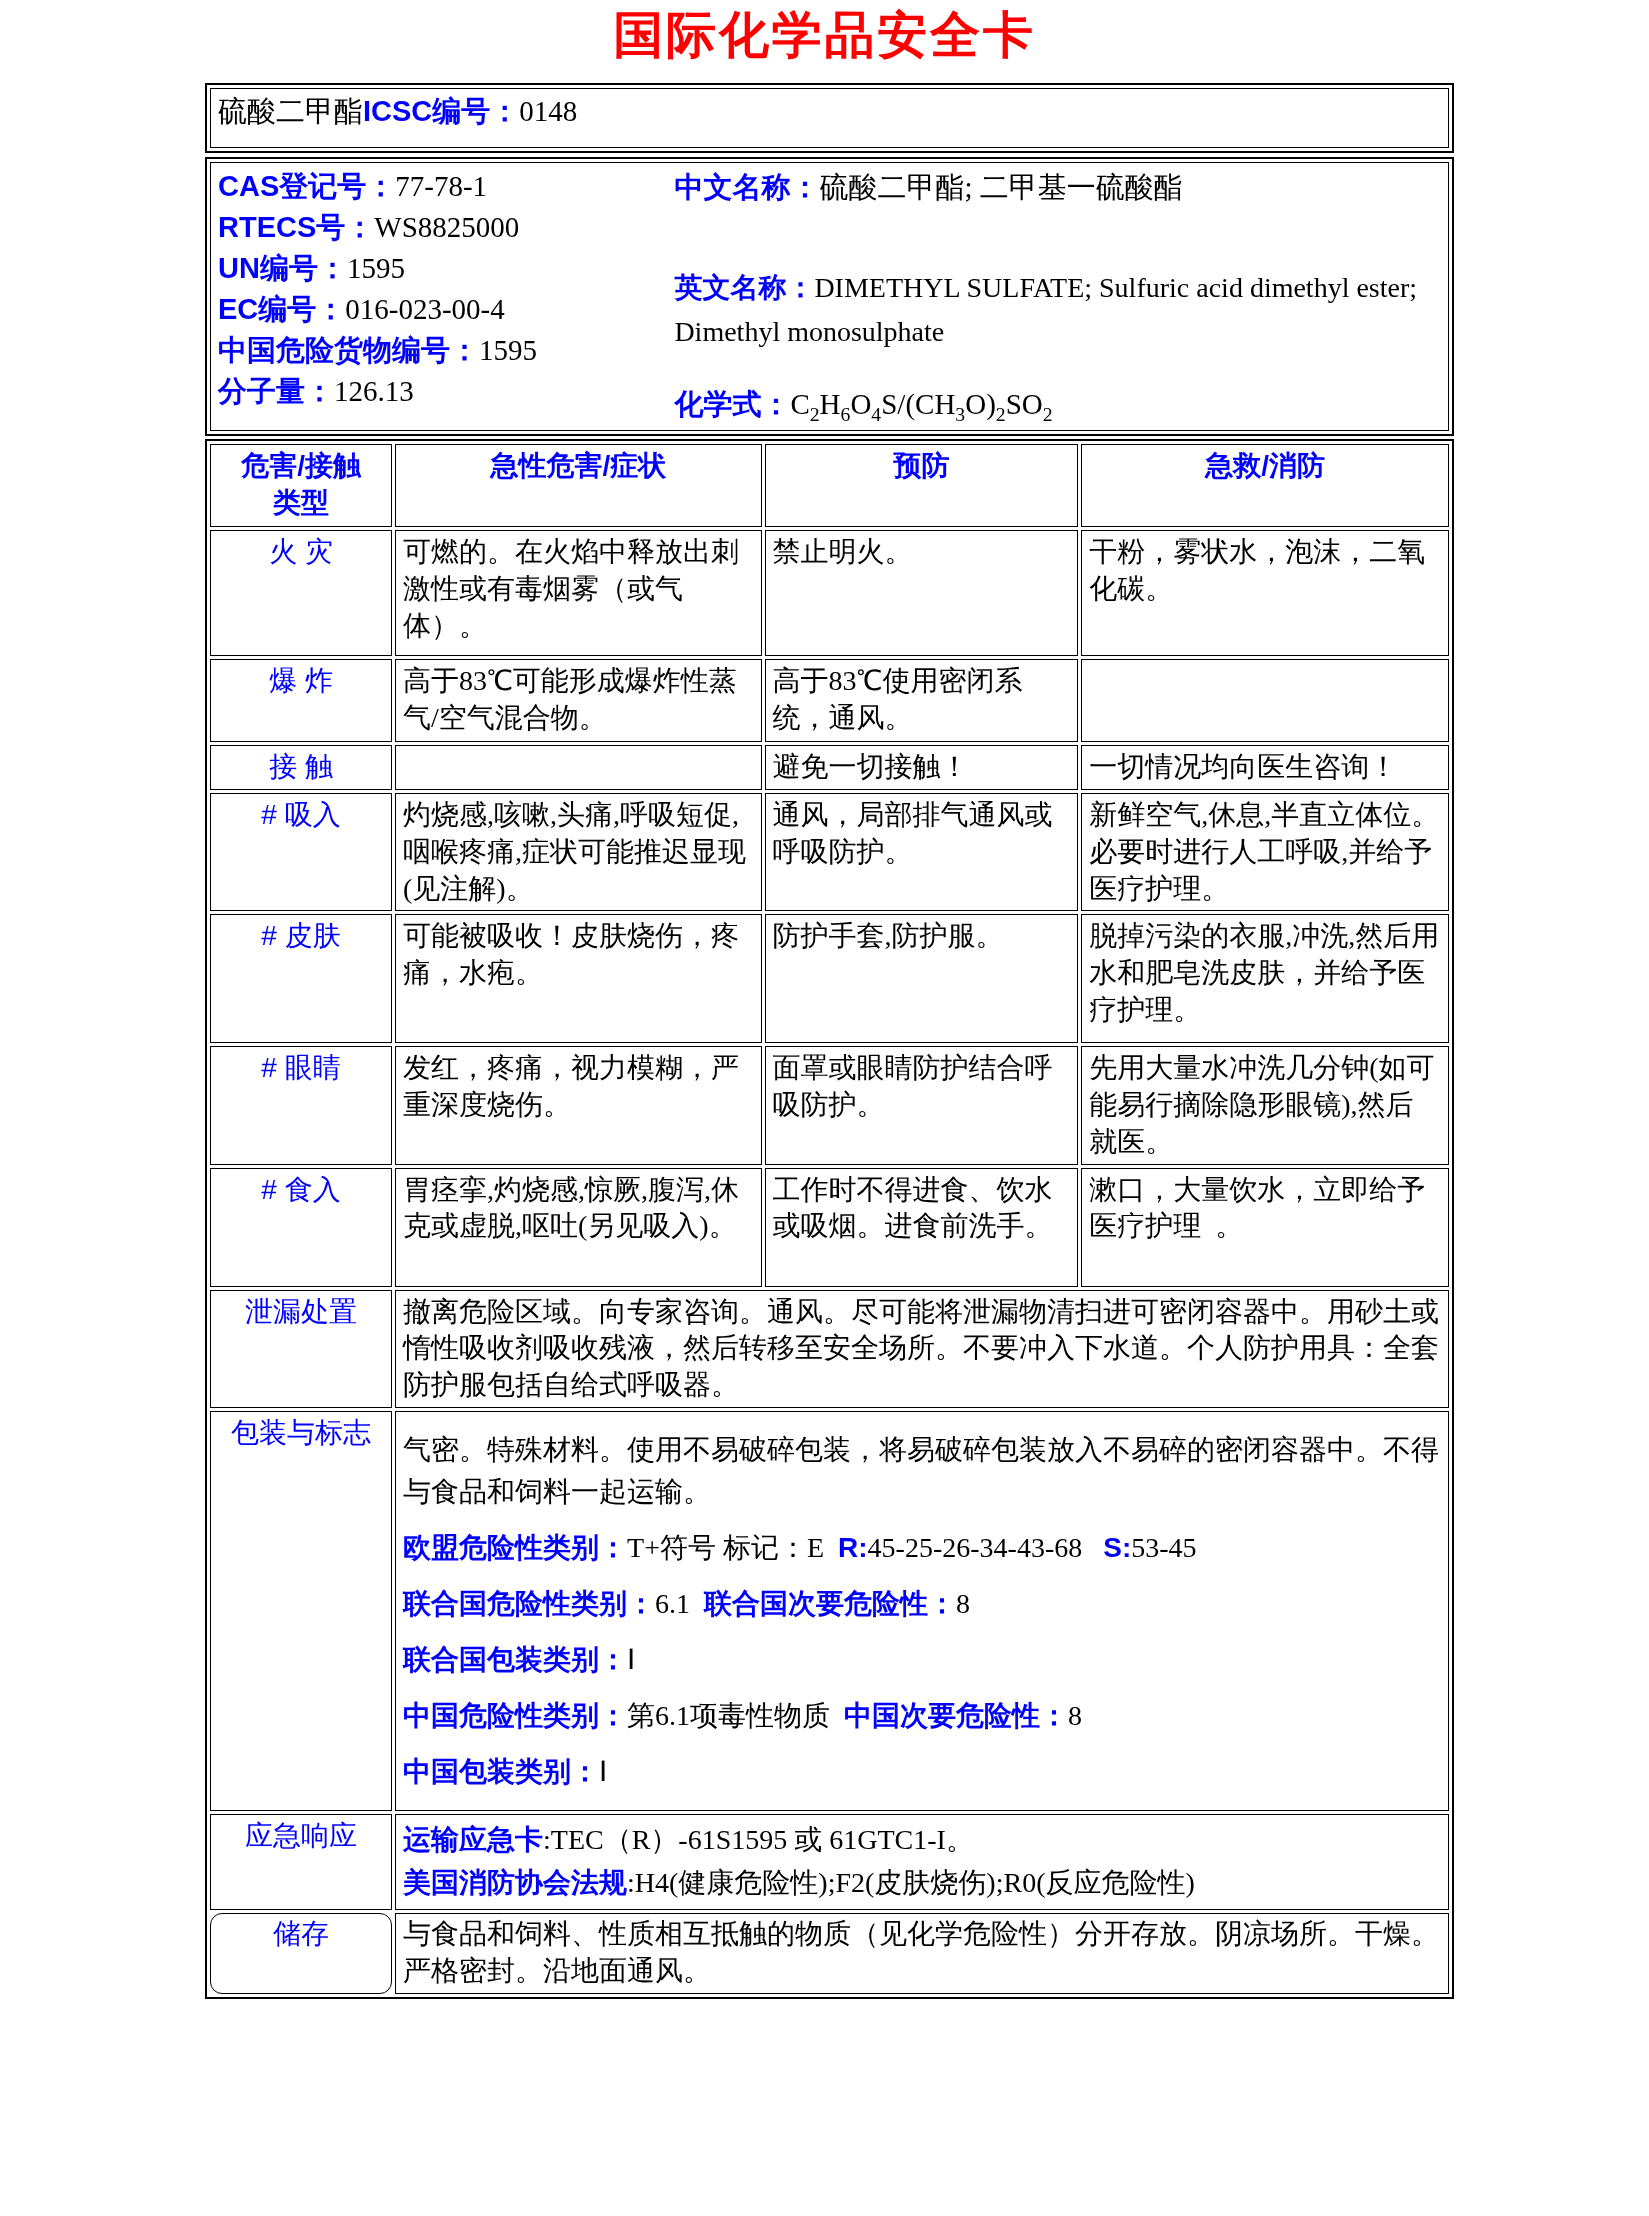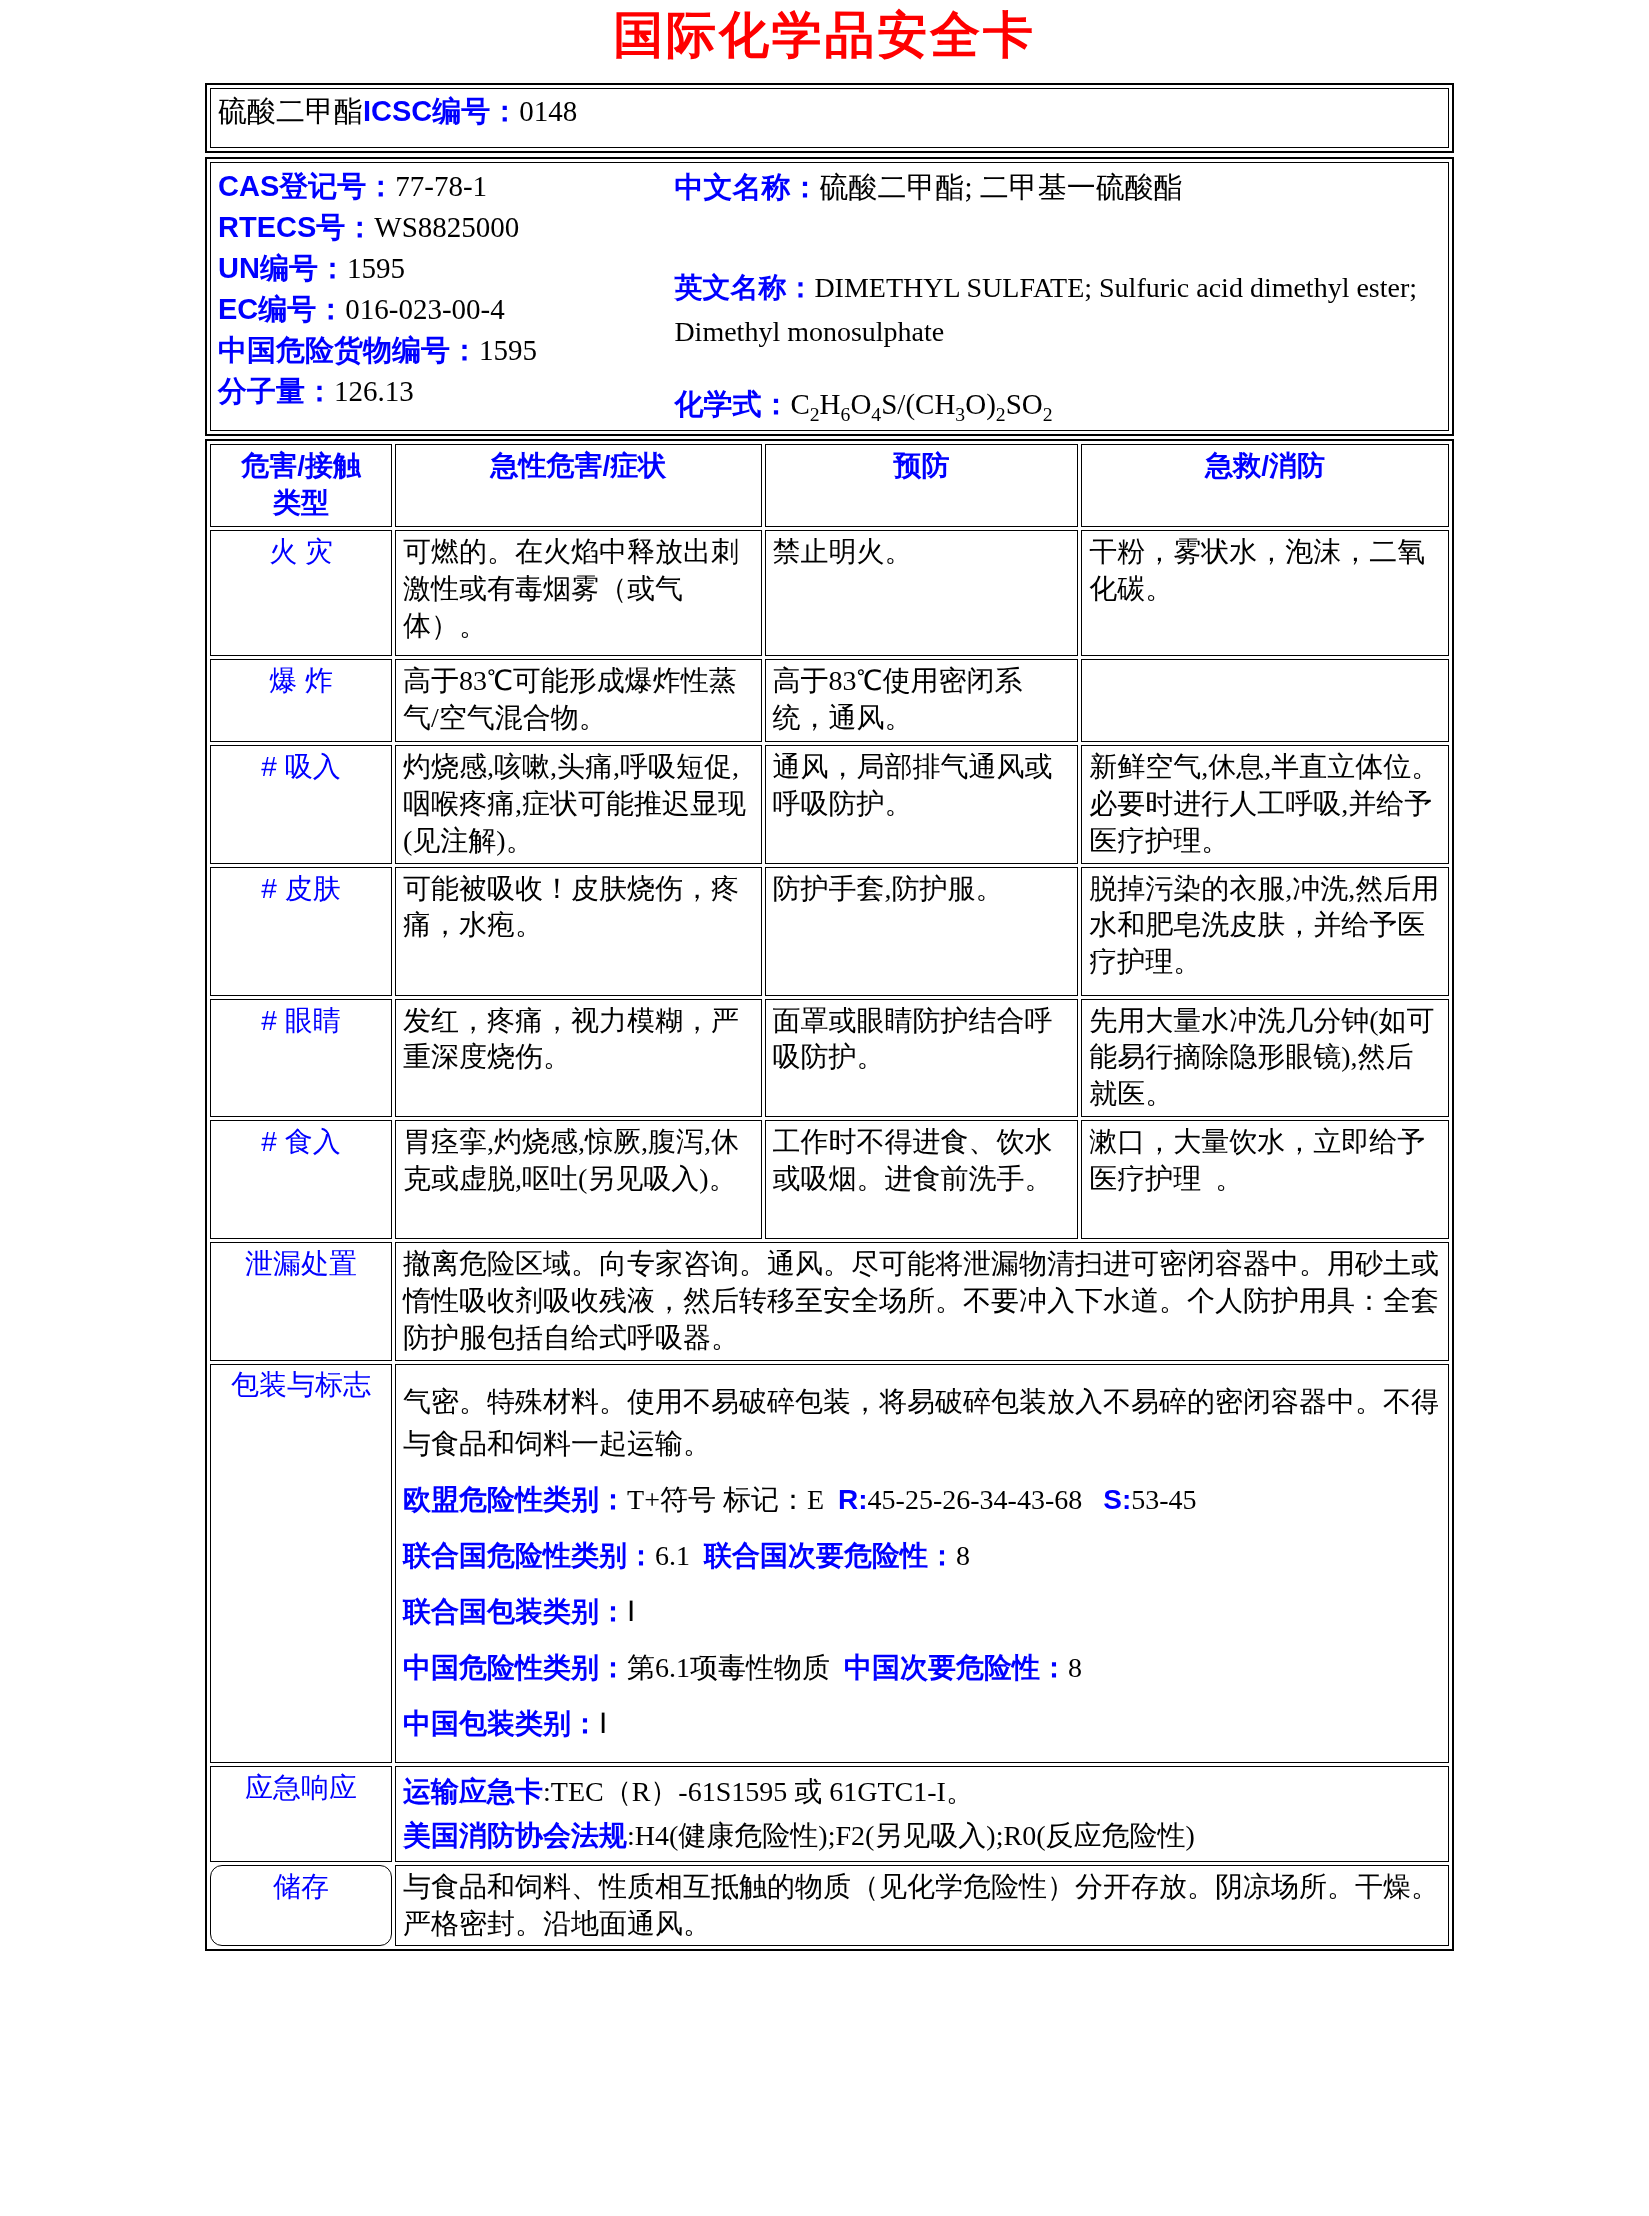--- a/index.html
+++ b/index.html
@@ -202,20 +202,26 @@
       <td>干粉，雾状水，泡沫，二氧化碳。</td>
     </tr>
 
     <tr>
       <td class="rowlabel h-exp">爆 炸</td>
       <td>高于83℃可能形成爆炸性蒸气/空气混合物。</td>
       <td>高于83℃使用密闭系统，通风。</td>
       <td></td>
     </tr>
 
+    <tr>
+      <td class="rowlabel h-cont">接 触</td>
+      <td></td>
+      <td>避免一切接触！</td>
+      <td>一切情况均向医生咨询！</td>
+    </tr>
 
     <tr>
       <td class="rowlabel h-inh"># 吸入</td>
       <td>灼烧感,咳嗽,头痛,呼吸短促,咽喉疼痛,症状可能推迟显现(见注解)。</td>
       <td>通风，局部排气通风或呼吸防护。</td>
       <td>新鲜空气,休息,半直立体位。必要时进行人工呼吸,并给予医疗护理。</td>
     </tr>
 
     <tr>
       <td class="rowlabel h-skin"># 皮肤</td>
@@ -252,21 +258,21 @@
         <div class="pack-line"><span class="lbl">联合国包装类别：</span><span>Ⅰ</span></div>
         <div class="pack-line"><span class="lbl">中国危险性类别：</span><span>第6.1项毒性物质&nbsp;&nbsp;</span><span class="lbl">中国次要危险性：</span><span>8</span></div>
         <div class="pack-line"><span class="lbl">中国包装类别：</span><span>Ⅰ</span></div>
       </td>
     </tr>
 
     <tr>
       <td class="rowlabel h-emer">应急响应</td>
       <td colspan="3">
         <div class="emer-line"><span class="lbl">运输应急卡</span><span>:TEC（R）-61S1595 或 61GTC1-I。</span></div>
-        <div class="emer-line"><span class="lbl">美国消防协会法规</span><span>:H4(健康危险性);F2(另见吸入);R0(反应危险性)</span></div>
+        <div class="emer-line"><span class="lbl">美国消防协会法规</span><span>:H4(健康危险性);F2(皮肤烧伤);R0(反应危险性)</span></div>
       </td>
     </tr>
 
     <tr>
       <td class="rowlabel h-stor">储存</td>
       <td colspan="3" class="multi-line">与食品和饲料、性质相互抵触的物质（见化学危险性）分开存放。阴凉场所。干燥。严格密封。沿地面通风。</td>
     </tr>
   </tbody>
     </table>
 

